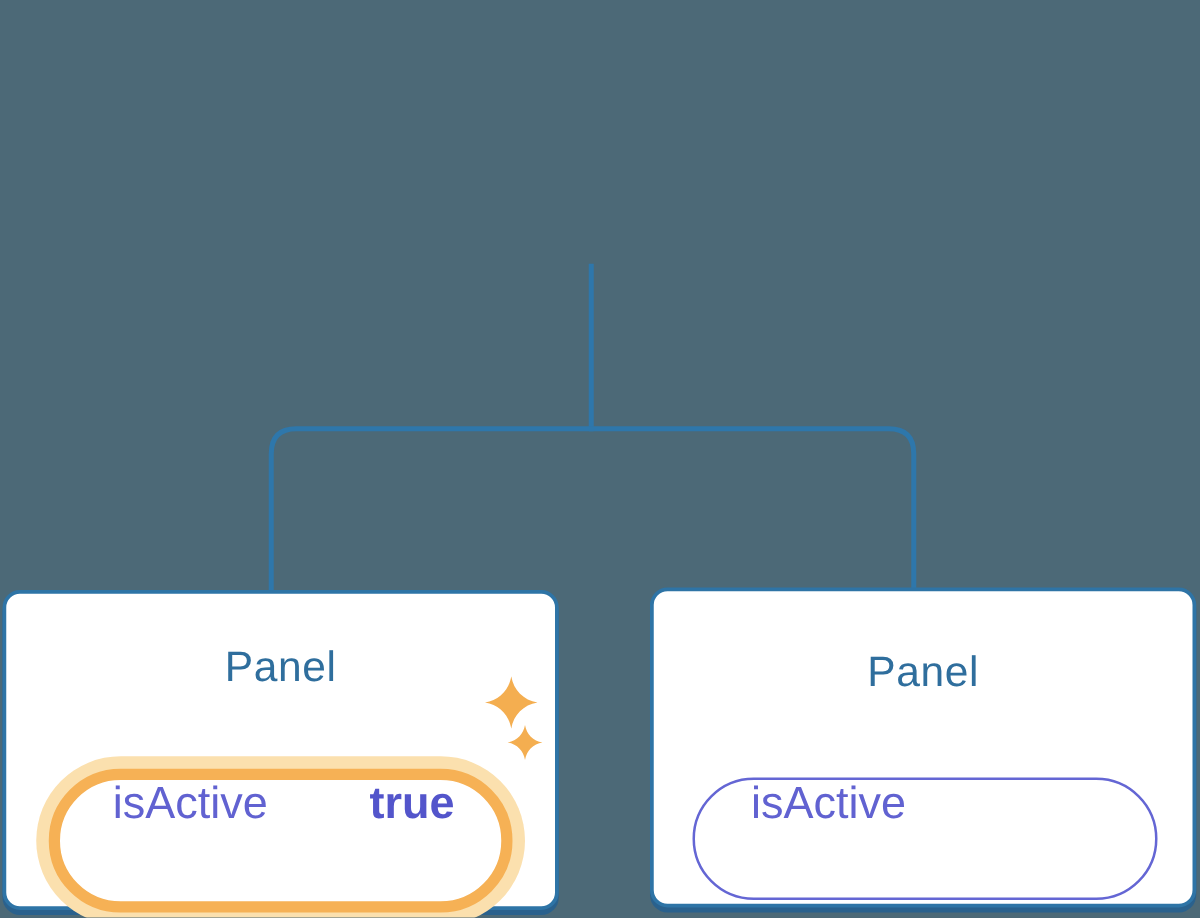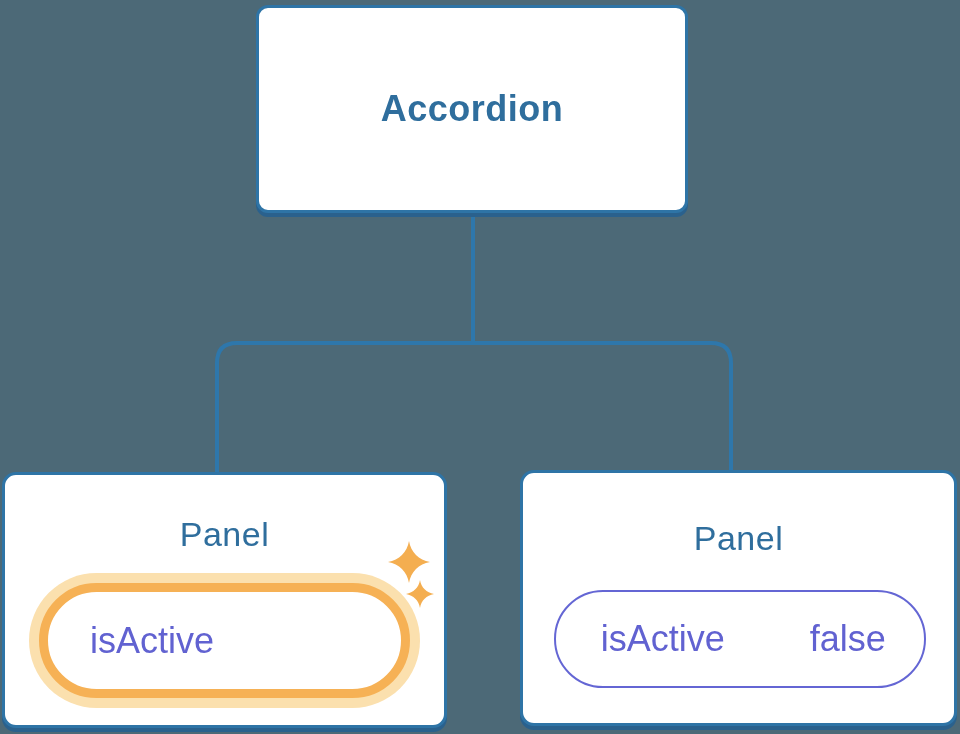--- a/index.html
+++ b/index.html
@@ -65,23 +65,24 @@
     text-align: center;
     color: var(--node-text);
     font-size: 34px; font-weight: 400; letter-spacing: 0.5px;
     line-height: 1;
   }
   .node-panel-left .panel-title { margin-top: 42px; }
   .node-panel-right .panel-title { margin-top: 48px; }
 
   .pill {
     position: absolute;
-    display: flex; align-items: center;
+    display: flex; align-items: flex-start;
     box-sizing: border-box;
     background: var(--node-background);
+    margin-top: 32px;
   }
   .pill-active {
     left: 34px; top: 108px; width: 371px; height: 115px;
     border: 9px solid var(--active-ring);
     border-radius: 999px;
     box-shadow: 0 0 0 10px var(--active-glow);
   }
   .pill-inactive {
     left: 31px; top: 117px; width: 372px; height: 98px;
     border: 2px solid var(--inactive-outline);
@@ -111,43 +112,40 @@
 </head>
 <body>
 
 <div class="canvas">
 
   <svg class="connector-svg" viewBox="0 0 960 734" aria-hidden="true">
     <path class="cline" d="M473 211 L473 345"></path>
     <path class="cline" d="M217 474 L217 363 Q217 343 237 343 L711 343 Q731 343 731 363 L731 474"></path>
   </svg>
 
-  <div class="node node-root">
-    <span class="root-label">Accordion</span>
-  </div>
 
   <div class="node node-panel-left">
     <div class="panel-title">Panel</div>
 
     <svg class="sparkle sparkle-big" viewBox="0 0 36 36" aria-hidden="true">
       <path d="M18 0 C19.6 9.6 26.4 16.4 36 18 C26.4 19.6 19.6 26.4 18 36 C16.4 26.4 9.6 19.6 0 18 C9.6 16.4 16.4 9.6 18 0 Z"></path>
     </svg>
     <svg class="sparkle sparkle-small" viewBox="0 0 36 36" aria-hidden="true">
       <path d="M18 0 C19.6 9.6 26.4 16.4 36 18 C26.4 19.6 19.6 26.4 18 36 C16.4 26.4 9.6 19.6 0 18 C9.6 16.4 16.4 9.6 18 0 Z"></path>
     </svg>
 
     <div class="pill pill-active">
       <div class="pill-cell pill-cell-key">isActive</div>
       <div class="pill-divider pill-divider-active"></div>
+      <div class="pill-cell pill-cell-value">true</div>
     </div>
   </div>
 
   <div class="node node-panel-right">
     <div class="panel-title">Panel</div>
 
     <div class="pill pill-inactive">
       <div class="pill-cell pill-cell-key">isActive</div>
       <div class="pill-divider pill-divider-inactive"></div>
-      <div class="pill-cell pill-cell-value">false</div>
     </div>
   </div>
 
 </div>
 
 </body></html>

